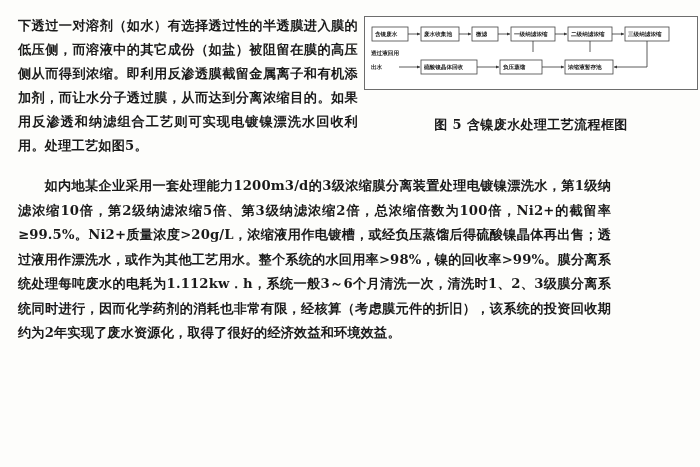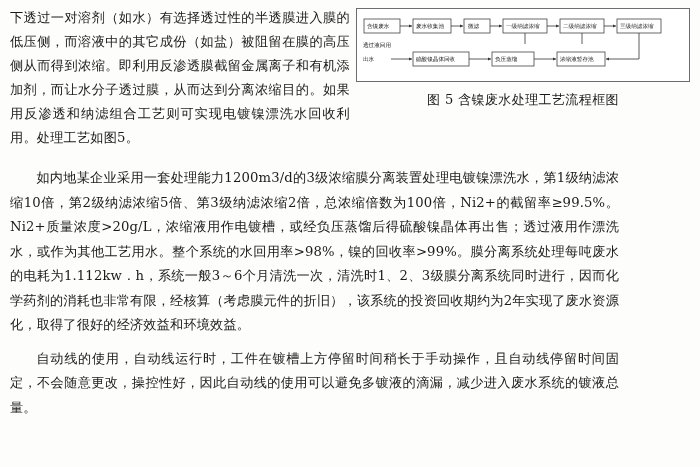--- a/index.html
+++ b/index.html
@@ -12,22 +12,23 @@
     background: #fdfdfb;
     font-family: "DejaVu Serif", "Liberation Serif", serif;
     color: #1a1a1a;
     overflow: hidden;
     position: relative;
   }
   .page {
     position: relative;
     width: 629px;
     height: 467px;
-    padding: 0;
+    padding: 8px;
     box-sizing: border-box;
+    font-weight: bold;
   }
 
   
   .top-area {
     display: flex;
     flex-direction: row;
     align-items: flex-start;
     padding: 6px 10px 0 10px;
     box-sizing: border-box;
   }
@@ -55,21 +56,21 @@
     background: #fff;
     padding: 5px 4px 5px 4px;
     box-sizing: border-box;
     height: 74px;
     position: relative;
   }
   .diagram svg {
     display: block;
   }
   .figure-caption {
-    margin-top: 9px;
+    margin-top: 26px;
     text-align: center;
     font-size: 13px;
     letter-spacing: 0.4px;
   }
 
   
   .body-text {
     padding: 0 10px;
     box-sizing: border-box;
     margin-top: 16px;
@@ -151,16 +152,15 @@
           </svg>
         </div>
         <div class="figure-caption">图  5  含镍废水处理工艺流程框图</div>
       </div>
     </div>
 
   </div>
 
   <div class="body-text">
     <p class="para">如内地某企业采用一套处理能力1200m3/d的3级浓缩膜分离装置处理电镀镍漂洗水，第1级纳滤浓缩10倍，第2级纳滤浓缩5倍、第3级纳滤浓缩2倍，总浓缩倍数为100倍，Ni2+的截留率≥99.5%。Ni2+质量浓度&gt;20g/L，浓缩液用作电镀槽，或经负压蒸馏后得硫酸镍晶体再出售；透过液用作漂洗水，或作为其他工艺用水。整个系统的水回用率&gt;98%，镍的回收率&gt;99%。膜分离系统处理每吨废水的电耗为1.112kw．h，系统一般3～6个月清洗一次，清洗时1、2、3级膜分离系统同时进行，因而化学药剂的消耗也非常有限，经核算（考虑膜元件的折旧），该系统的投资回收期约为2年实现了废水资源化，取得了很好的经济效益和环境效益。</p>
-    <p class="para">自动线的使用，自动线运行时，工件在镀槽上方停留时间稍长于手动操作，且自动线停留时间固定，不会随意更改，操控性好，因此自动线的使用可以避免多镀液的滴漏，减少进入废水系统的镀液总量。</p>
   </div>
 
 </div>
 
 </body></html>

